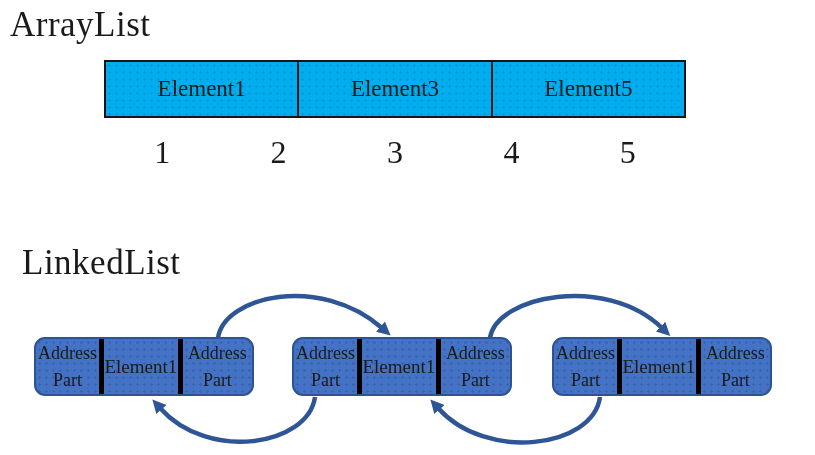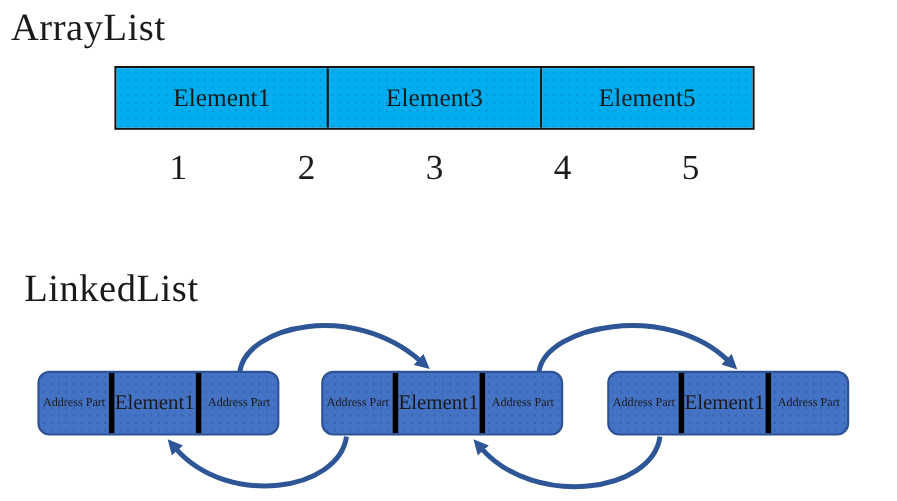--- a/index.html
+++ b/index.html
@@ -43,21 +43,21 @@
     background-color:var(--node_fill,#4472C4);
     background-image:radial-gradient(rgba(0,0,50,0.14) 1px,transparent 1.3px);
     background-size:7px 7px;
     border:2px solid var(--node_border,#2E5395);border-radius:11px;
     display:flex;align-items:stretch;overflow:hidden;
   }
   #node-1{left:34px;} #node-2{left:292px;} #node-3{left:552px;}
   .ll-cell{
     display:flex;align-items:center;justify-content:center;text-align:center;
   }
-  .ll-addr{font-size:11px;line-height:1.45;padding:0 2px;border-radius:18px;}
+  .ll-addr{font-size:18px;line-height:1.45;padding:0 2px;border-radius:18px;}
   .ll-elem{font-size:19px;white-space:nowrap;}
   .c-left{flex:62 0 0;}
   .c-mid{flex:78 0 0;}
   .c-right{flex:69 0 0;}
   .ll-divider{width:5px;background:#000;flex:0 0 auto;}
 
   .arrow-layer{
     position:absolute;left:0;top:280px;width:815px;height:175px;pointer-events:none;
   }
   .arrow-path{fill:none;stroke:var(--arrow,#2E5596);stroke-width:4.5px;}

